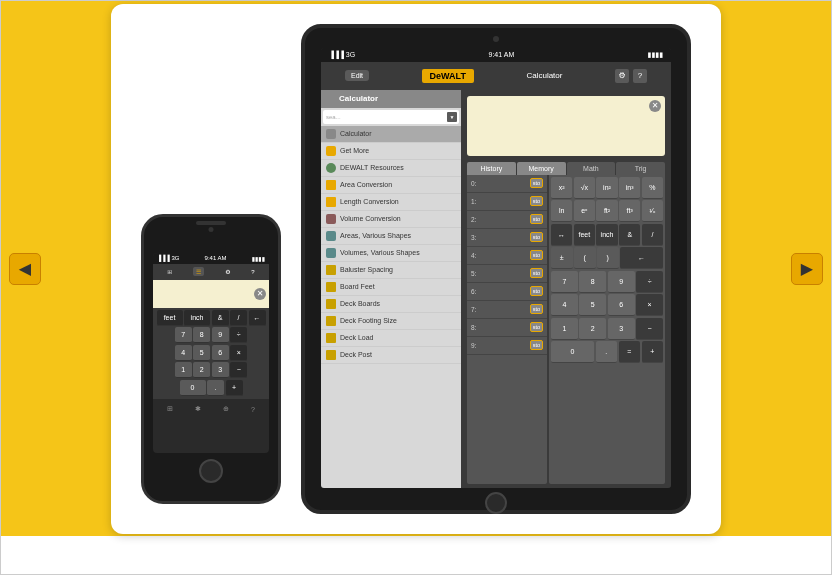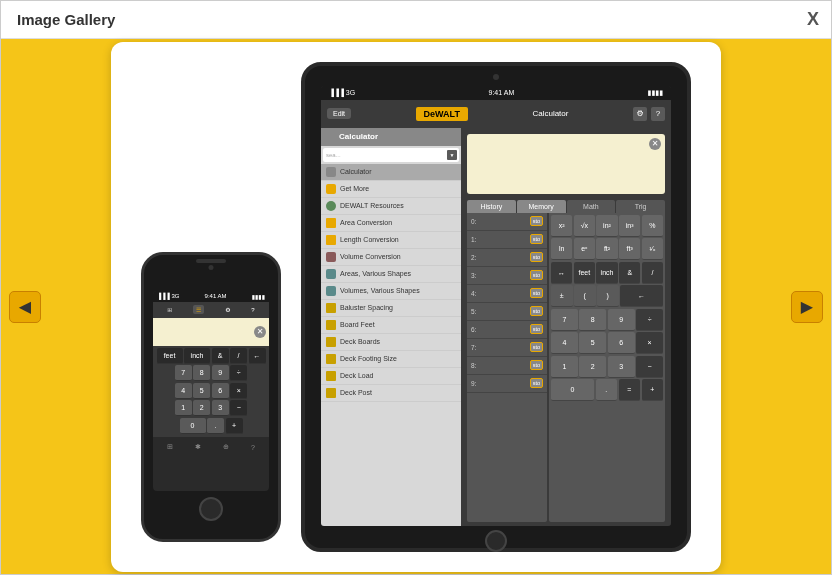--- a/index.html
+++ b/index.html
@@ -212,21 +212,21 @@
       align-items: center;
       padding: 2px 8px;
       height: 14px;
     }
     .ipad-navbar {
       background: #3a3a3a;
       height: 28px;
       display: flex;
       align-items: center;
       justify-content: space-between;
-      padding: 0 6px;
+      padding: 0 24px;
     }
     .ipad-navbar-btn {
       background: #5a5a5a;
       color: white;
       font-size: 7px;
       padding: 2px 6px;
       border-radius: 3px;
     }
     .dewalt-logo {
       background: #e8a800;
@@ -464,24 +464,20 @@
       position: absolute;
       top: 8px;
       left: 50%;
       transform: translateX(-50%);
     }
   </style>
 </head>
 <body>
 
 <div class="page-container">
-  <div class="title-bar">
-    <span>Image Gallery</span>
-    <span class="close-btn">X</span>
-  </div>
 
   <div class="gallery-area">
 
     <div class="nav-arrow left">◀</div>
     <div class="nav-arrow right">▶</div>
 
     <div class="device-card">
 
       <div class="iphone">
         <div class="iphone-camera"></div>

